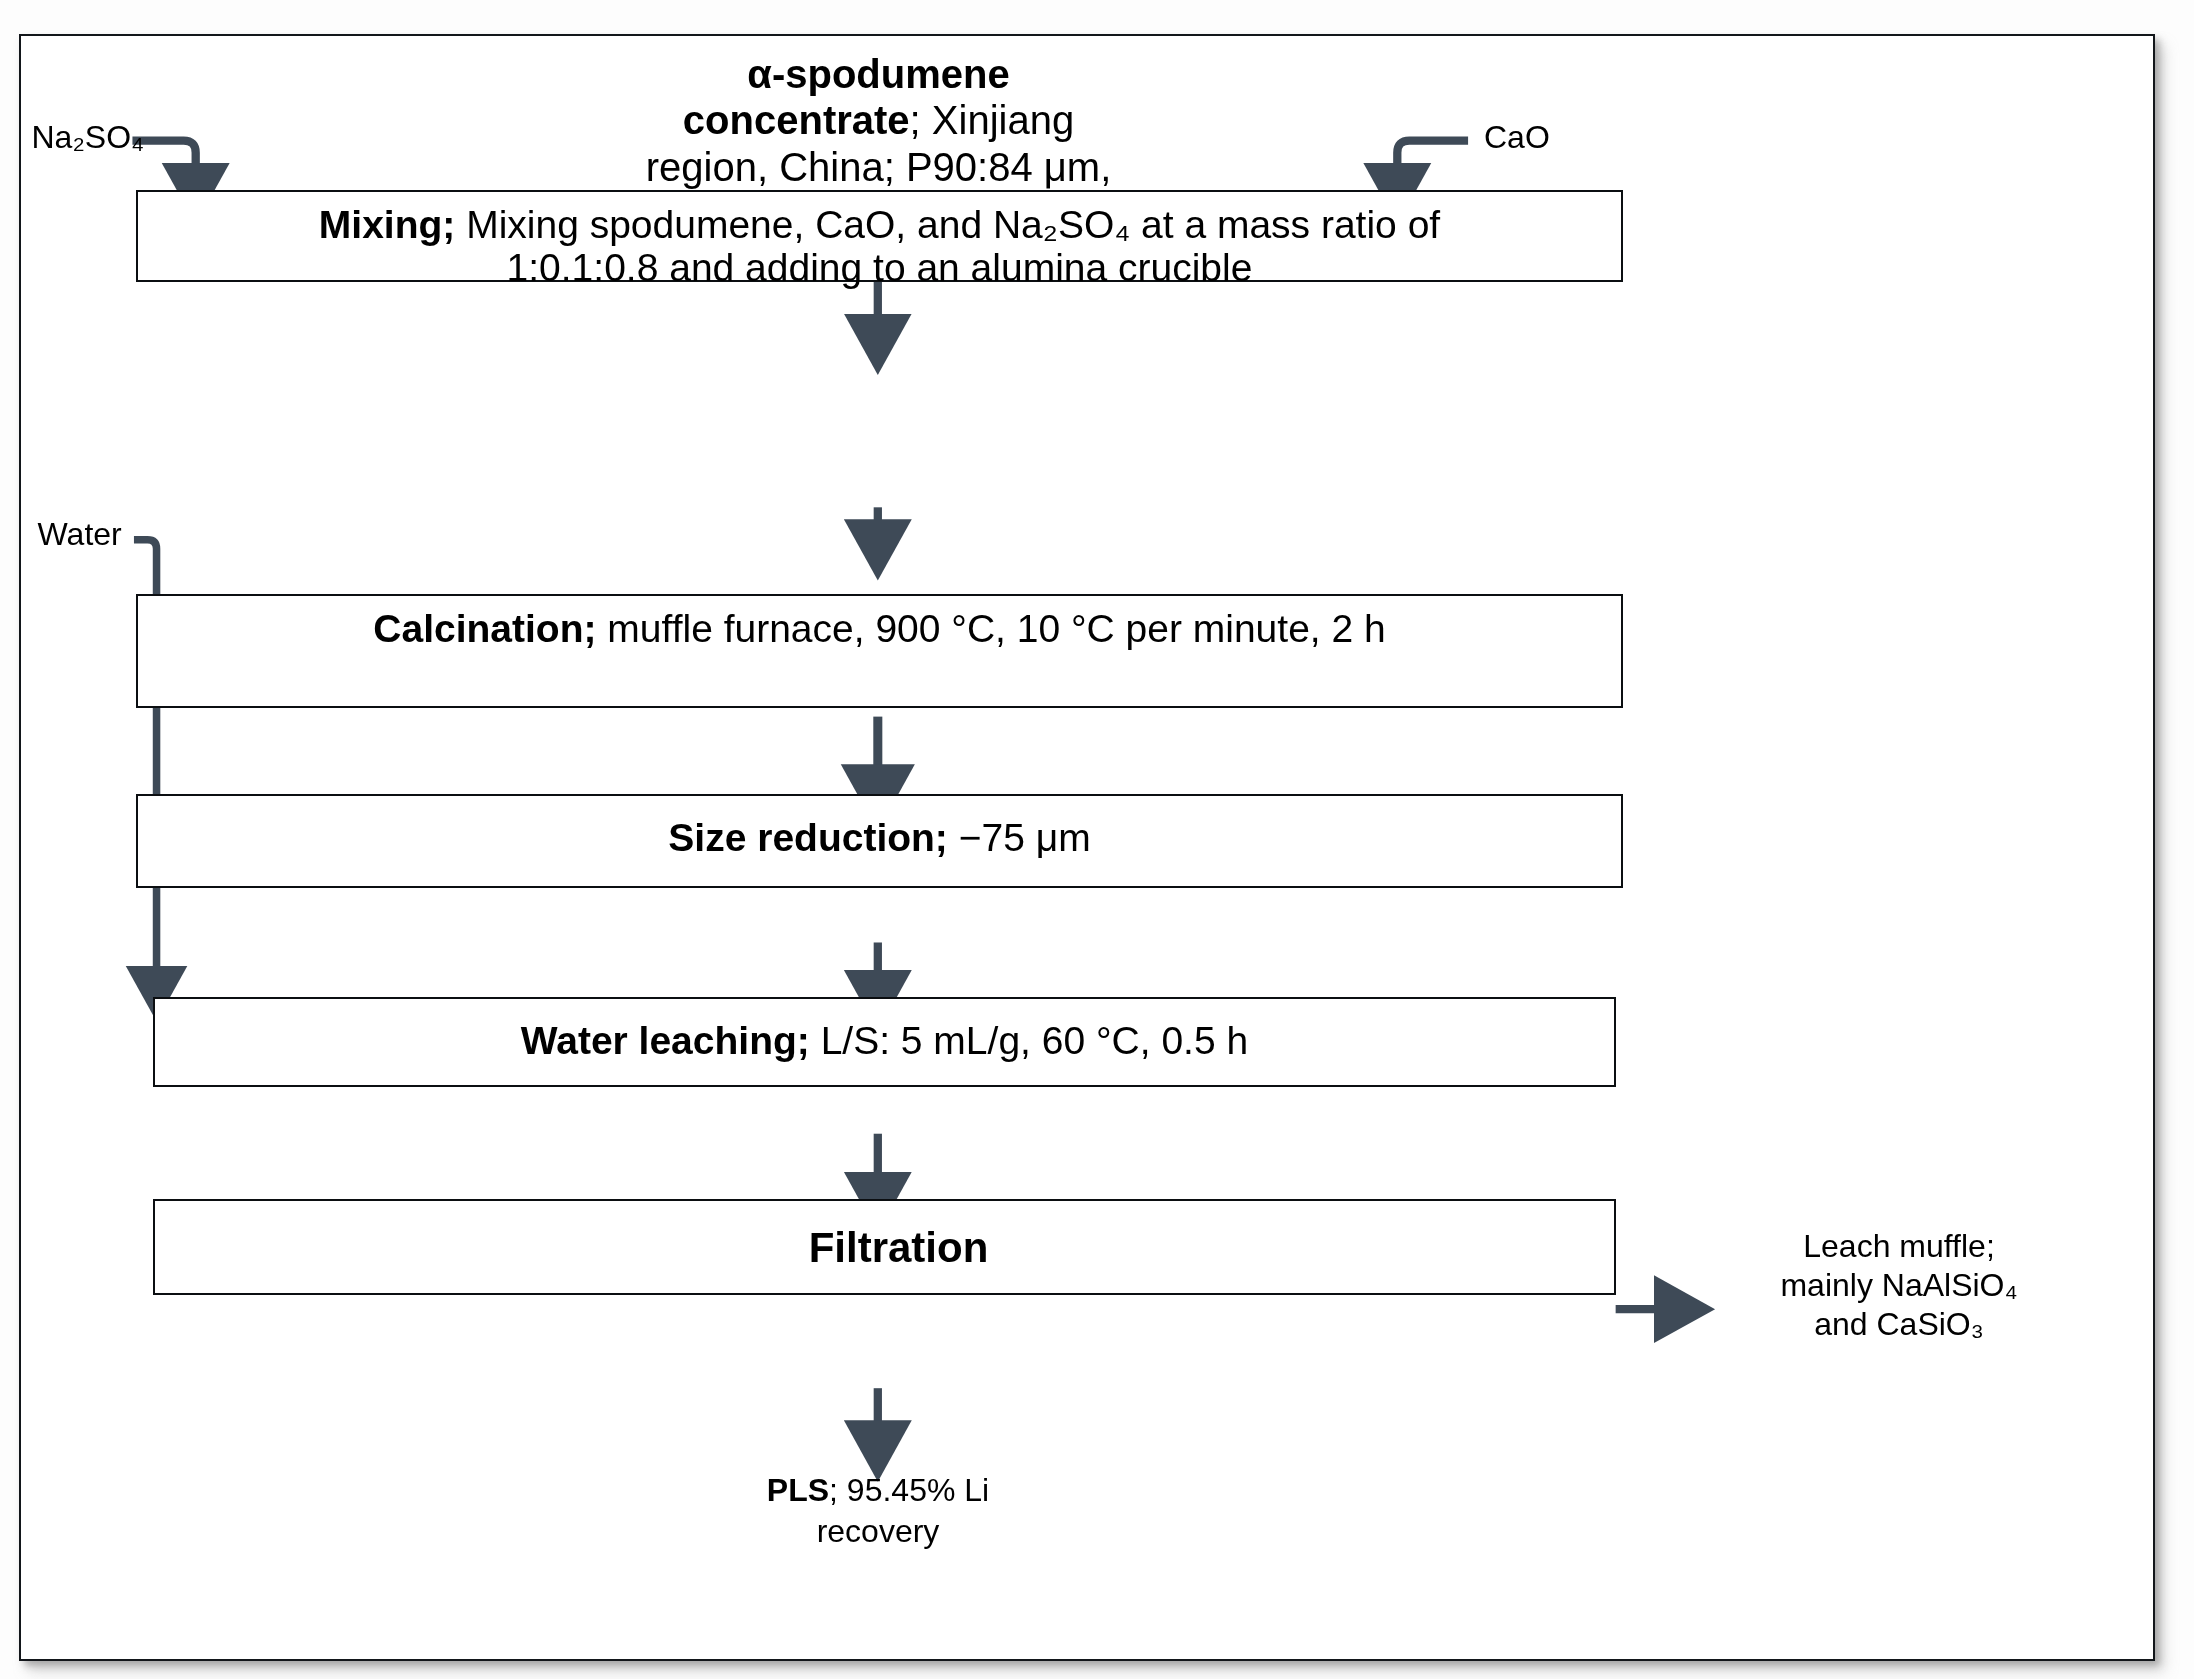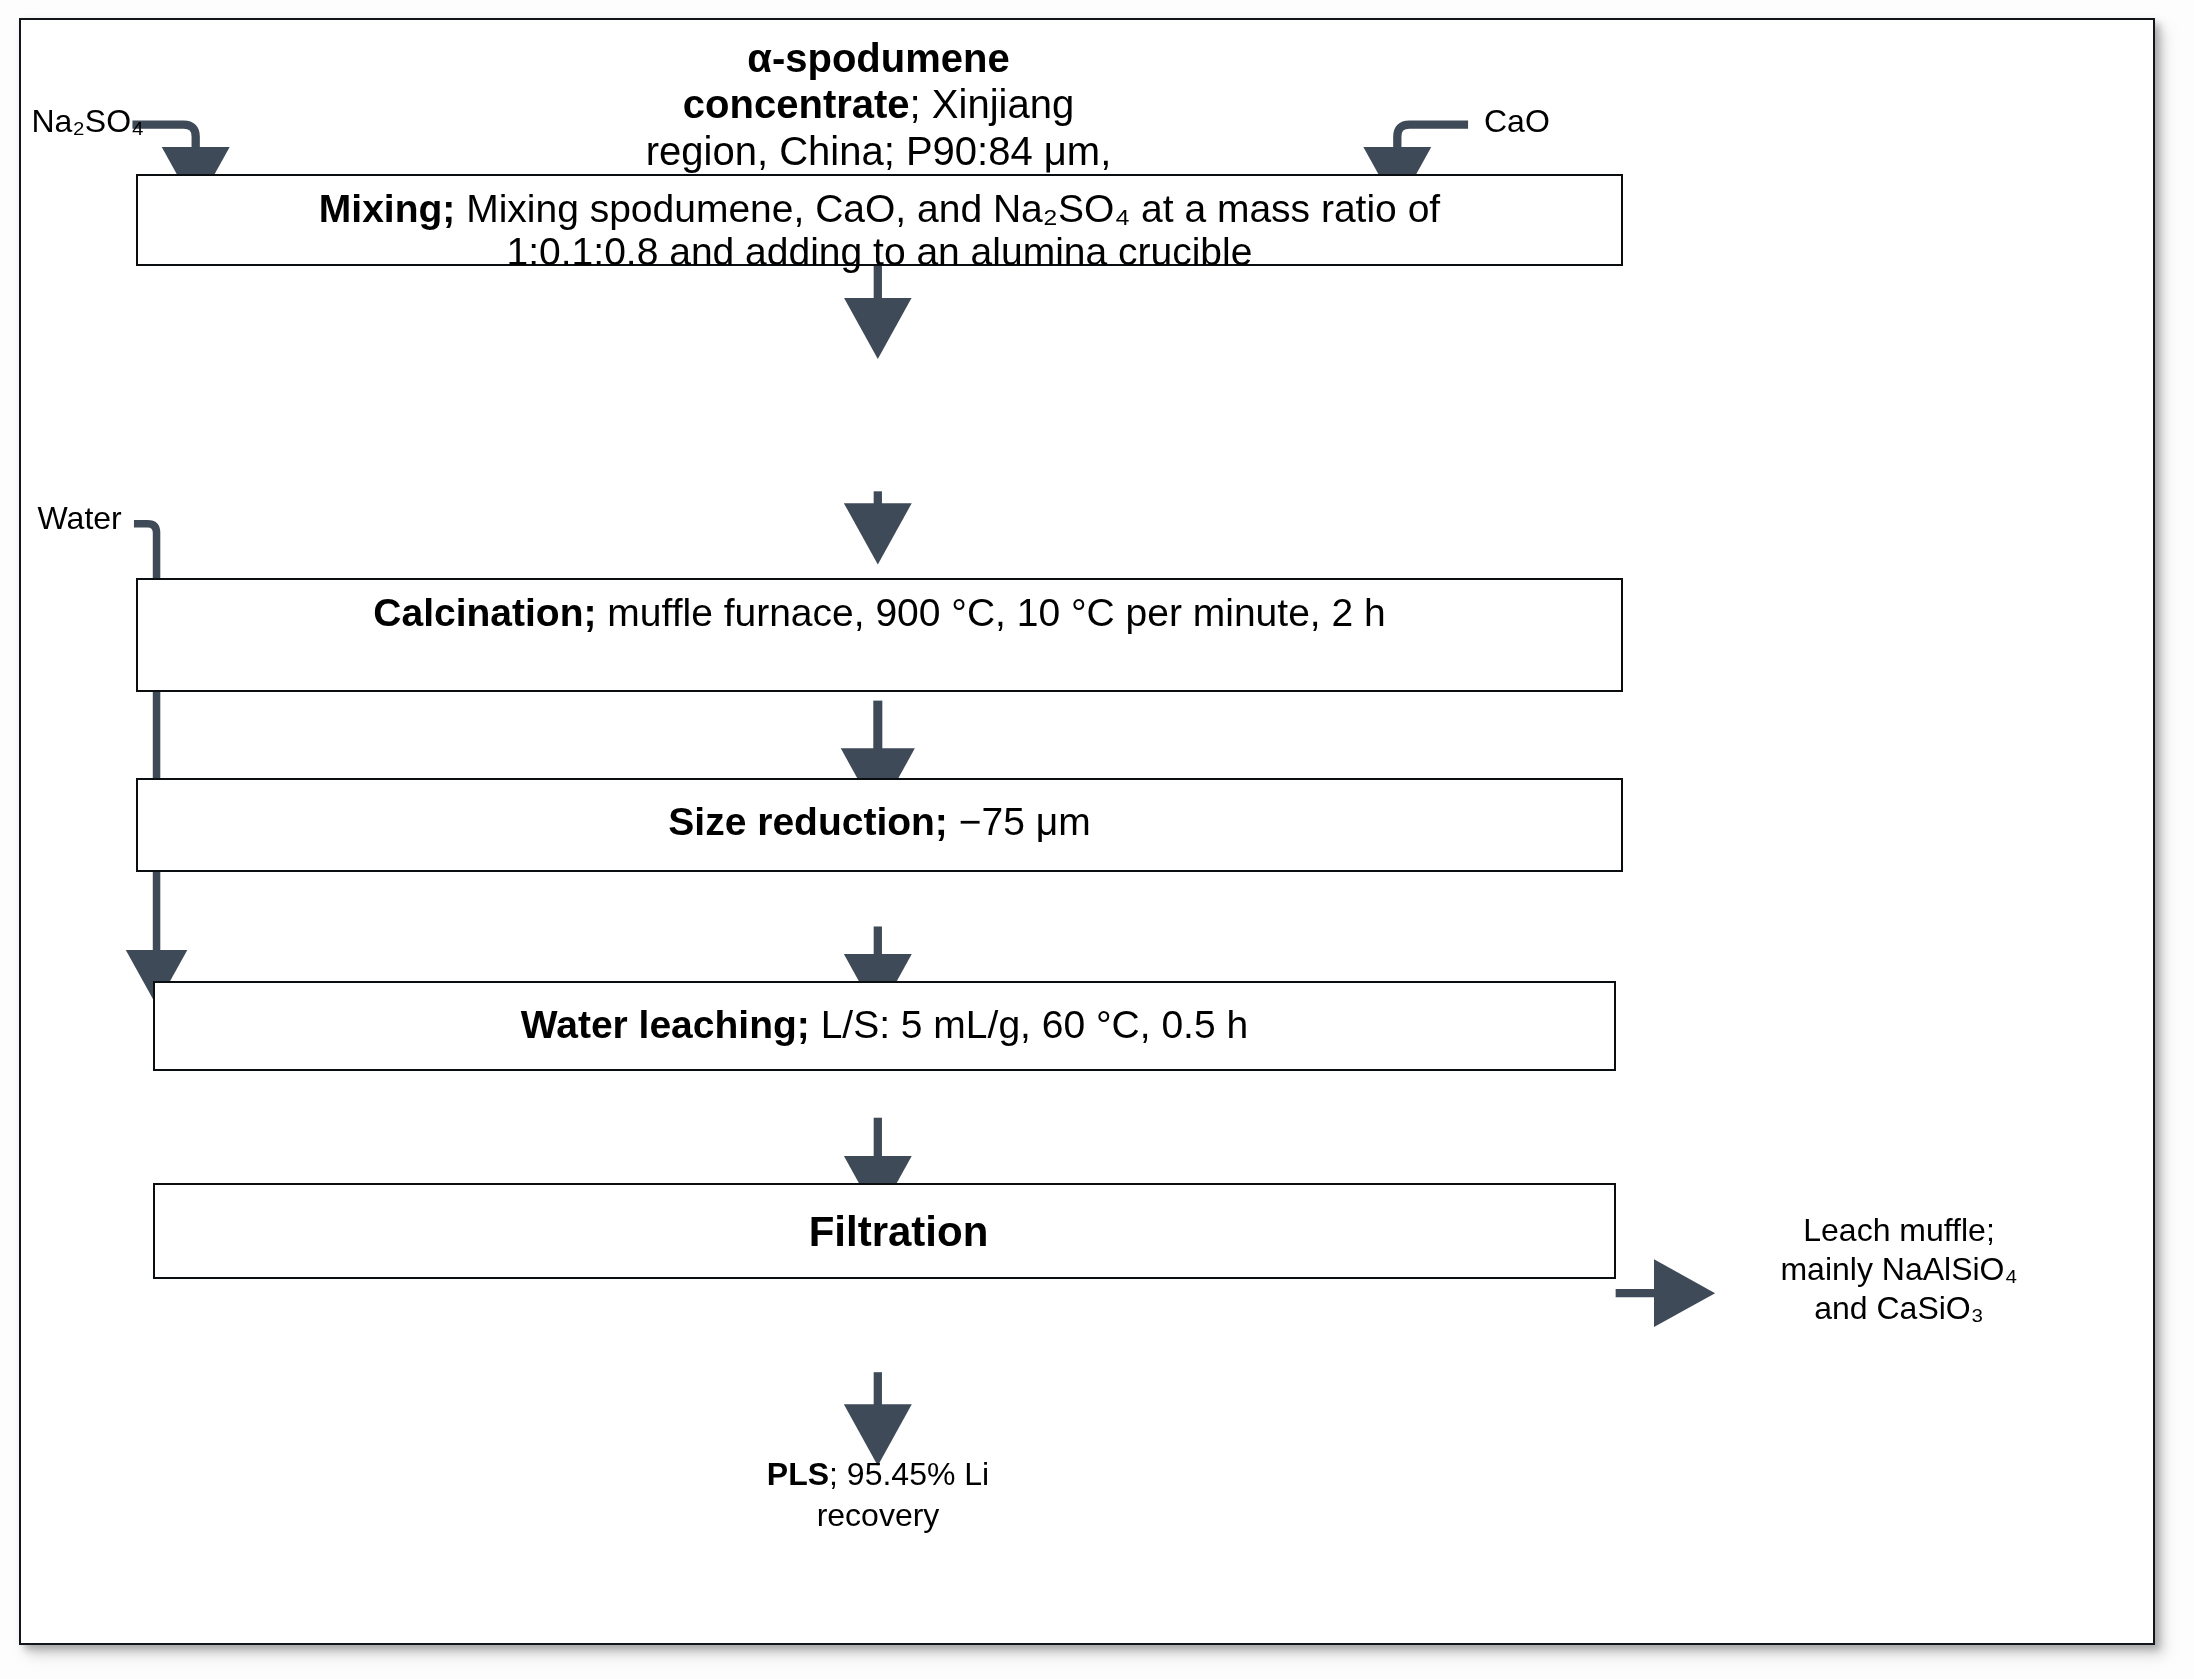--- a/index.html
+++ b/index.html
@@ -3,21 +3,21 @@
 <meta charset="utf-8">
 <style>
   html,body{margin:0;padding:0;background:#ffffff;}
   body{
     width:2194px;height:1679px;position:relative;overflow:hidden;
     font-family:"Liberation Sans", sans-serif;
     background:#fdfdfd;
   }
   
   #frame{
-    position:absolute;left:19px;top:18px;width:2136px;height:1627px;
+    position:absolute;left:19px;top:34px;width:2136px;height:1627px;
     background:#ffffff;border:2.3px solid #12161a;
     box-shadow:4.5px 5.3px 7.5px rgba(120,120,120,.55), 9px 10.5px 13.5px rgba(150,150,150,.35);
     box-sizing:border-box;
   }
   #canvas{position:absolute;left:0;top:0;width:2136px;height:1627px;}
 
   
   .txt{position:absolute;color:#000;line-height:1.16;white-space:nowrap;}
   .ctr{text-align:center;}
 

